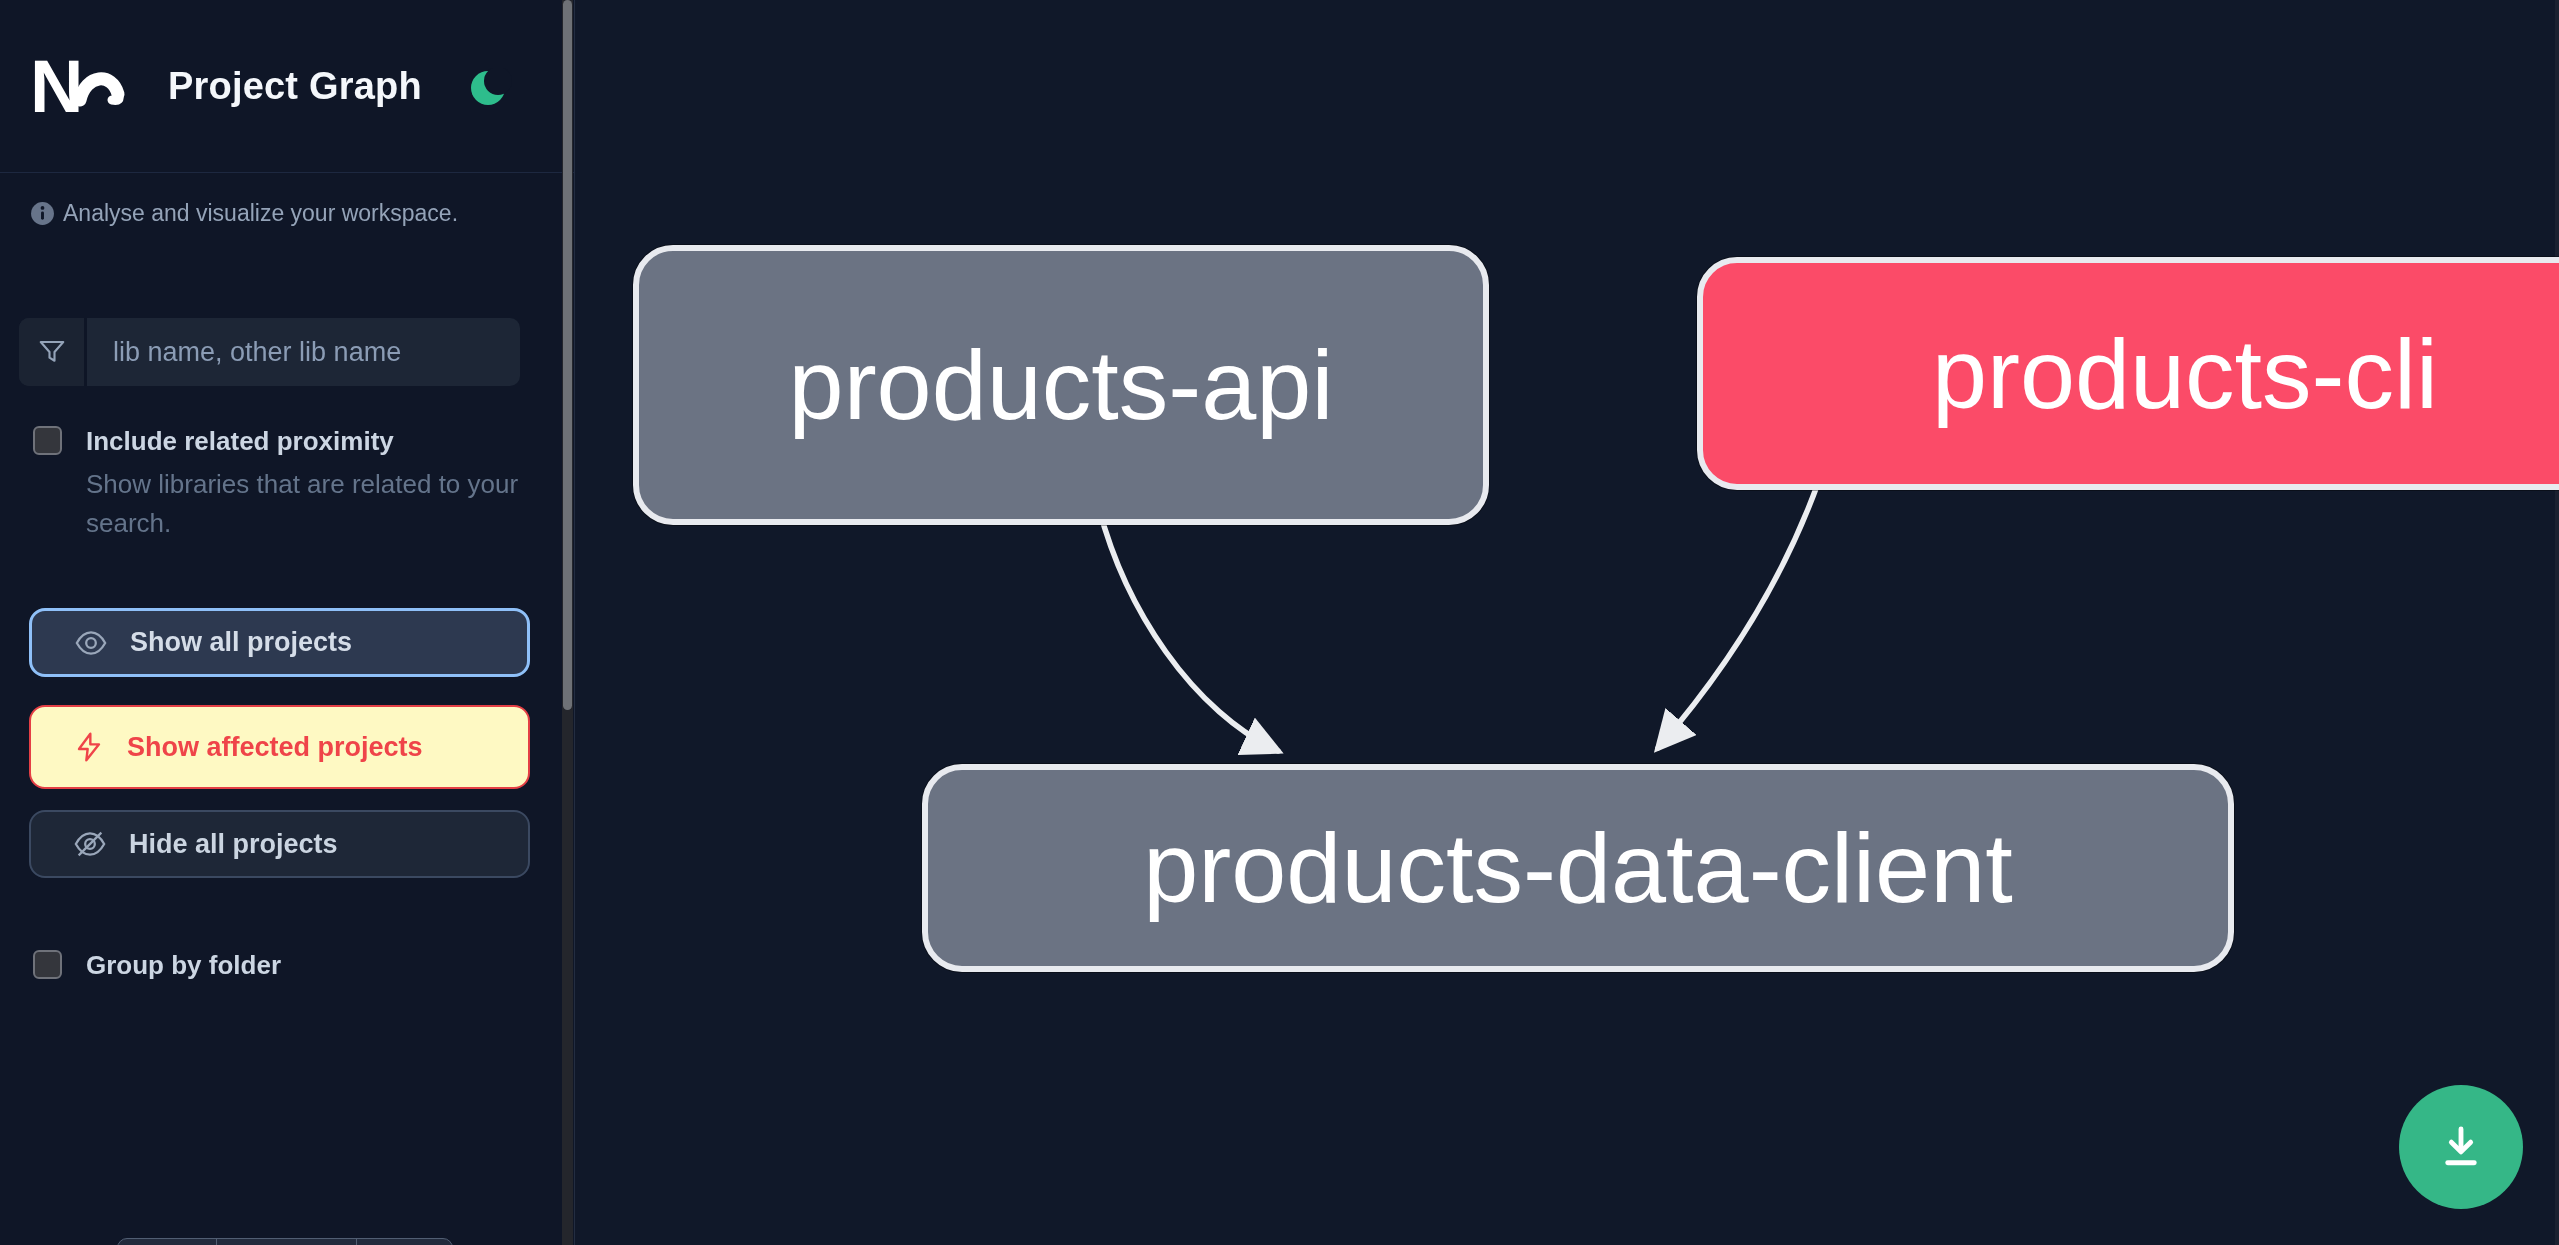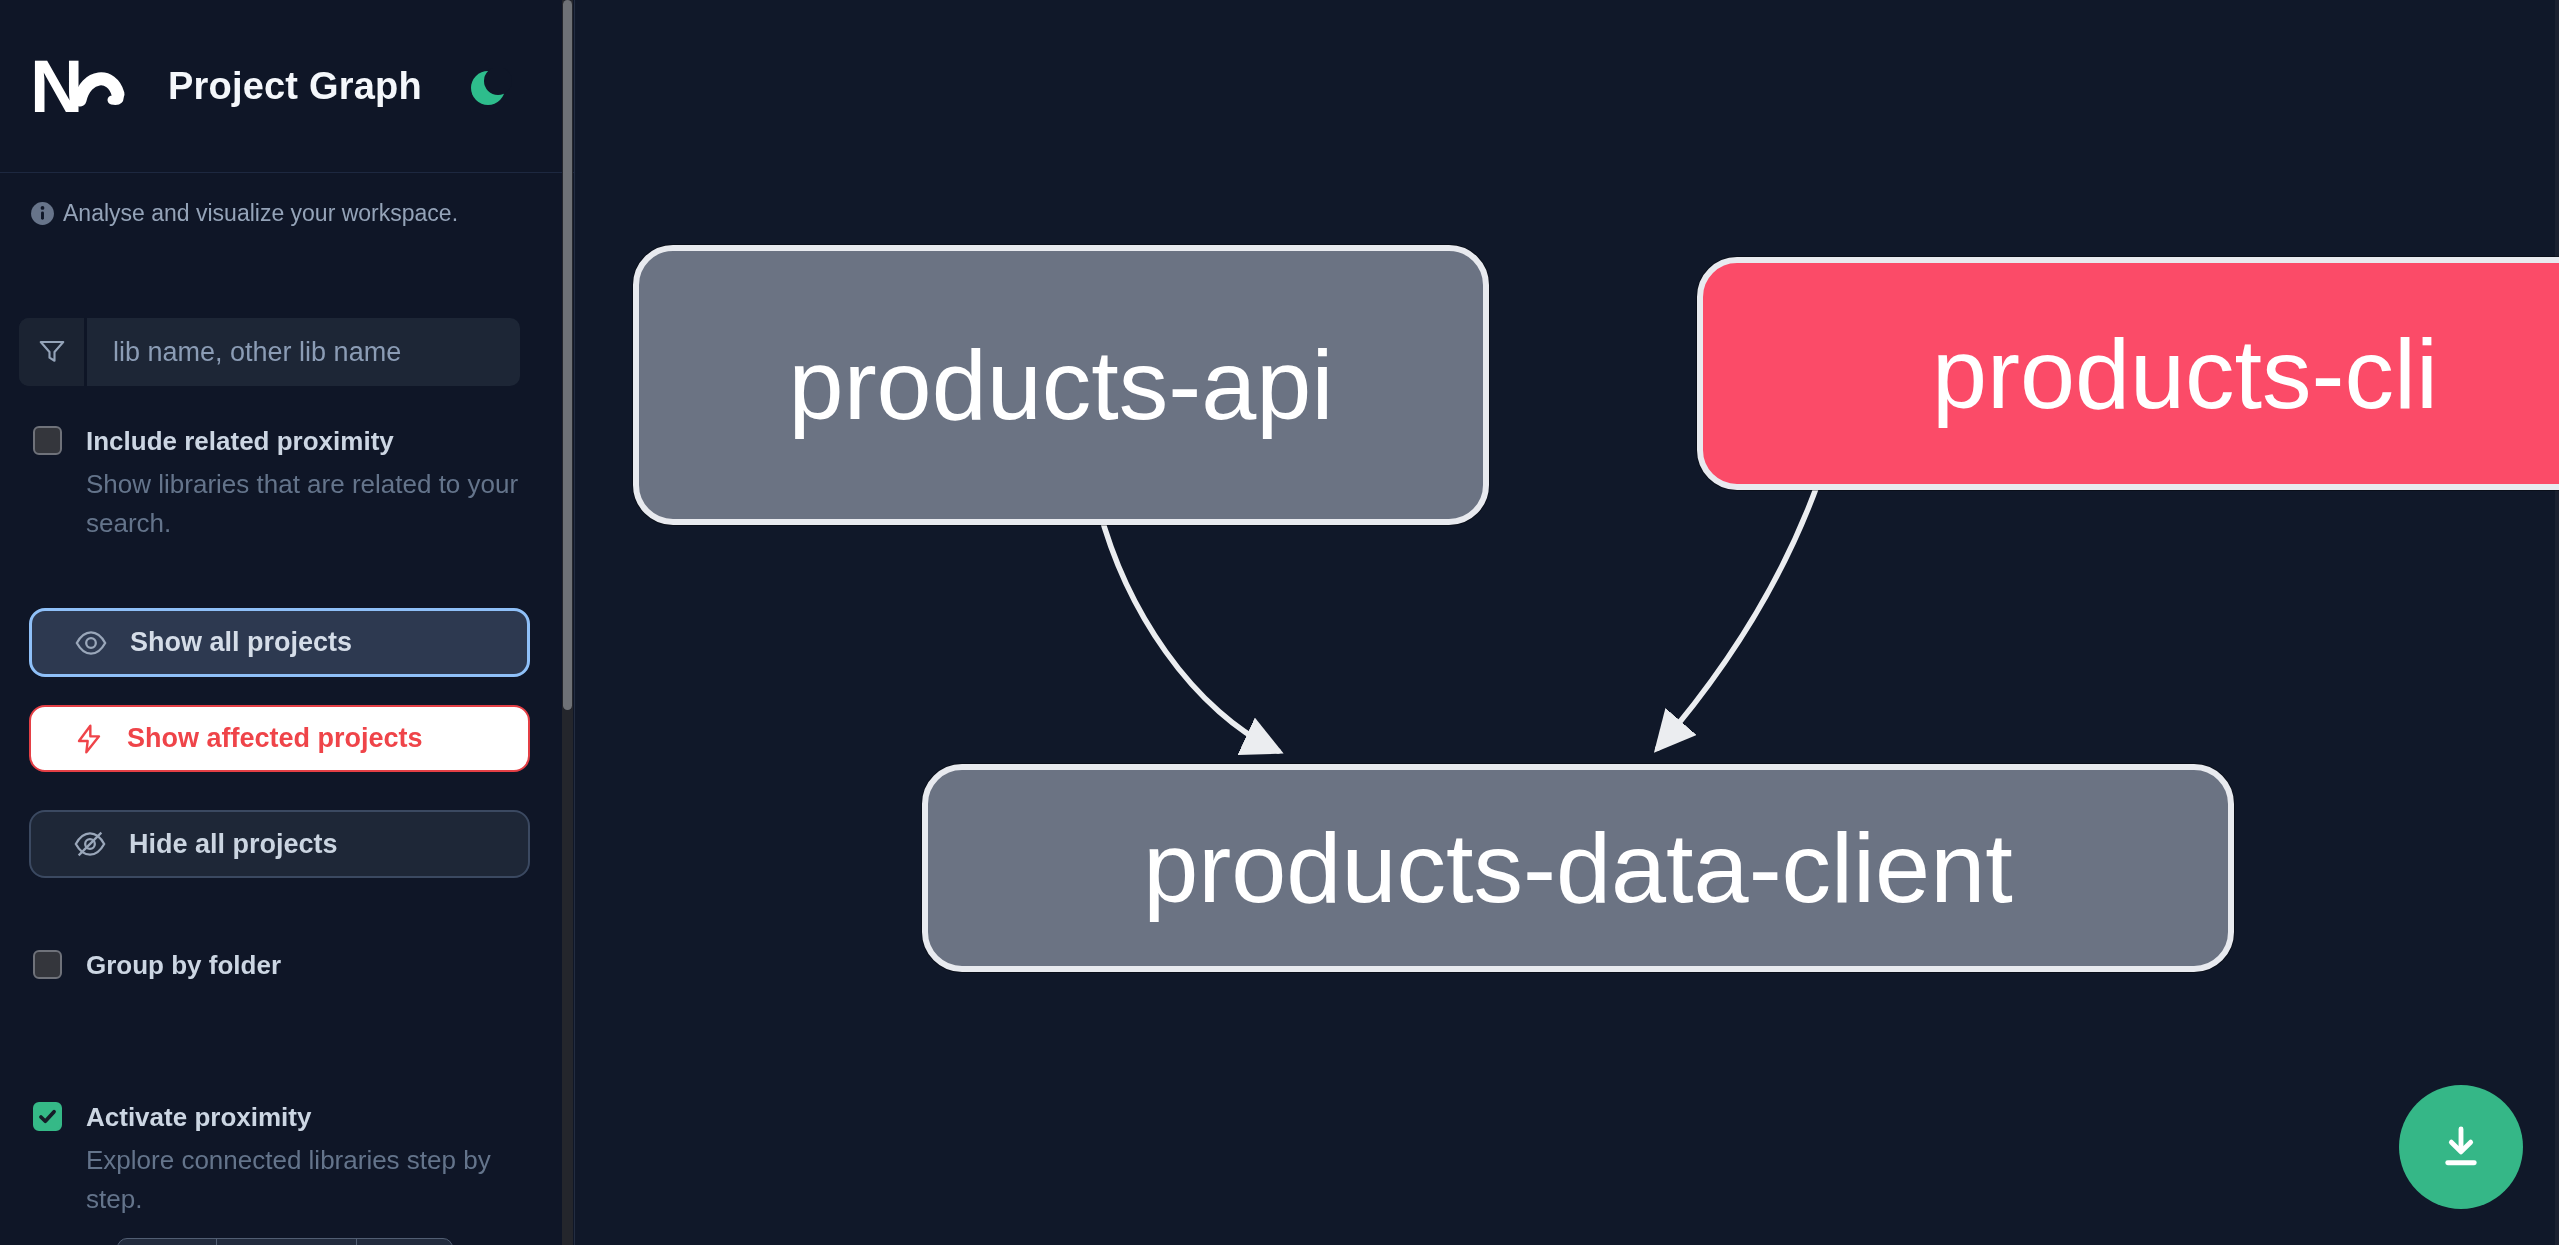--- a/index.html
+++ b/index.html
@@ -81,21 +81,21 @@
     border-radius: 16px; display: flex; align-items: center;
     gap: 22px; padding-left: 42px; cursor: pointer;
     font-size: 27px; font-weight: 600;
     background: #1e2737; border: 2px solid #3b4961; color: #cbd5e1;
     font-family: "Liberation Sans", sans-serif;
   }
   #btn-show-all {
     top: 608px; background: #2d3950; border: 3px solid #8fc0f8; color: #d5dde8;
   }
   #btn-affected {
-    top: 705px; height: 67px; background: #ffffff;
+    top: 705px; height: 84px; background: #fef9c3;
     border: 2px solid #e43f45; color: #ef4449;
   }
   #btn-hide { top: 810px; height: 68px; }
 
   .proximity-stepper {
     position: absolute; left: 117px; top: 1238px; width: 336px; height: 14px;
     display: flex; background: #222b3d; border: 1px solid #515e73;
     border-radius: 10px 10px 0 0; overflow: hidden;
   }
   .proximity-stepper .seg { height: 100%; }
@@ -207,29 +207,20 @@
       <line x1="4" y1="20" x2="20" y2="4"></line>
     </svg>
     <span>Hide all projects</span>
   </button>
 
   <div class="toggle-row" id="toggle-folder" style="height:140px;">
     <span class="cb"></span>
     <span class="label">Group by folder</span>
   </div>
 
-  <div class="toggle-row" id="toggle-proximity" style="height:140px;">
-    <span class="cb checked">
-      <svg width="21" height="21" viewBox="0 0 24 24" fill="none" stroke="#161c28" stroke-width="4.2" stroke-linecap="round" stroke-linejoin="round">
-        <path d="M4.5 12.5 L9.5 17.5 L19.5 6.5"></path>
-      </svg>
-    </span>
-    <span class="label">Activate proximity</span>
-    <span class="desc">Explore connected libraries step by step.</span>
-  </div>
 
   <div class="proximity-stepper">
     <div class="seg seg-dec"></div>
     <div class="seg seg-val"></div>
     <div class="seg seg-inc"></div>
   </div>
 
   <div class="sidebar-scrollbar">
     <div class="thumb"></div>
   </div>

